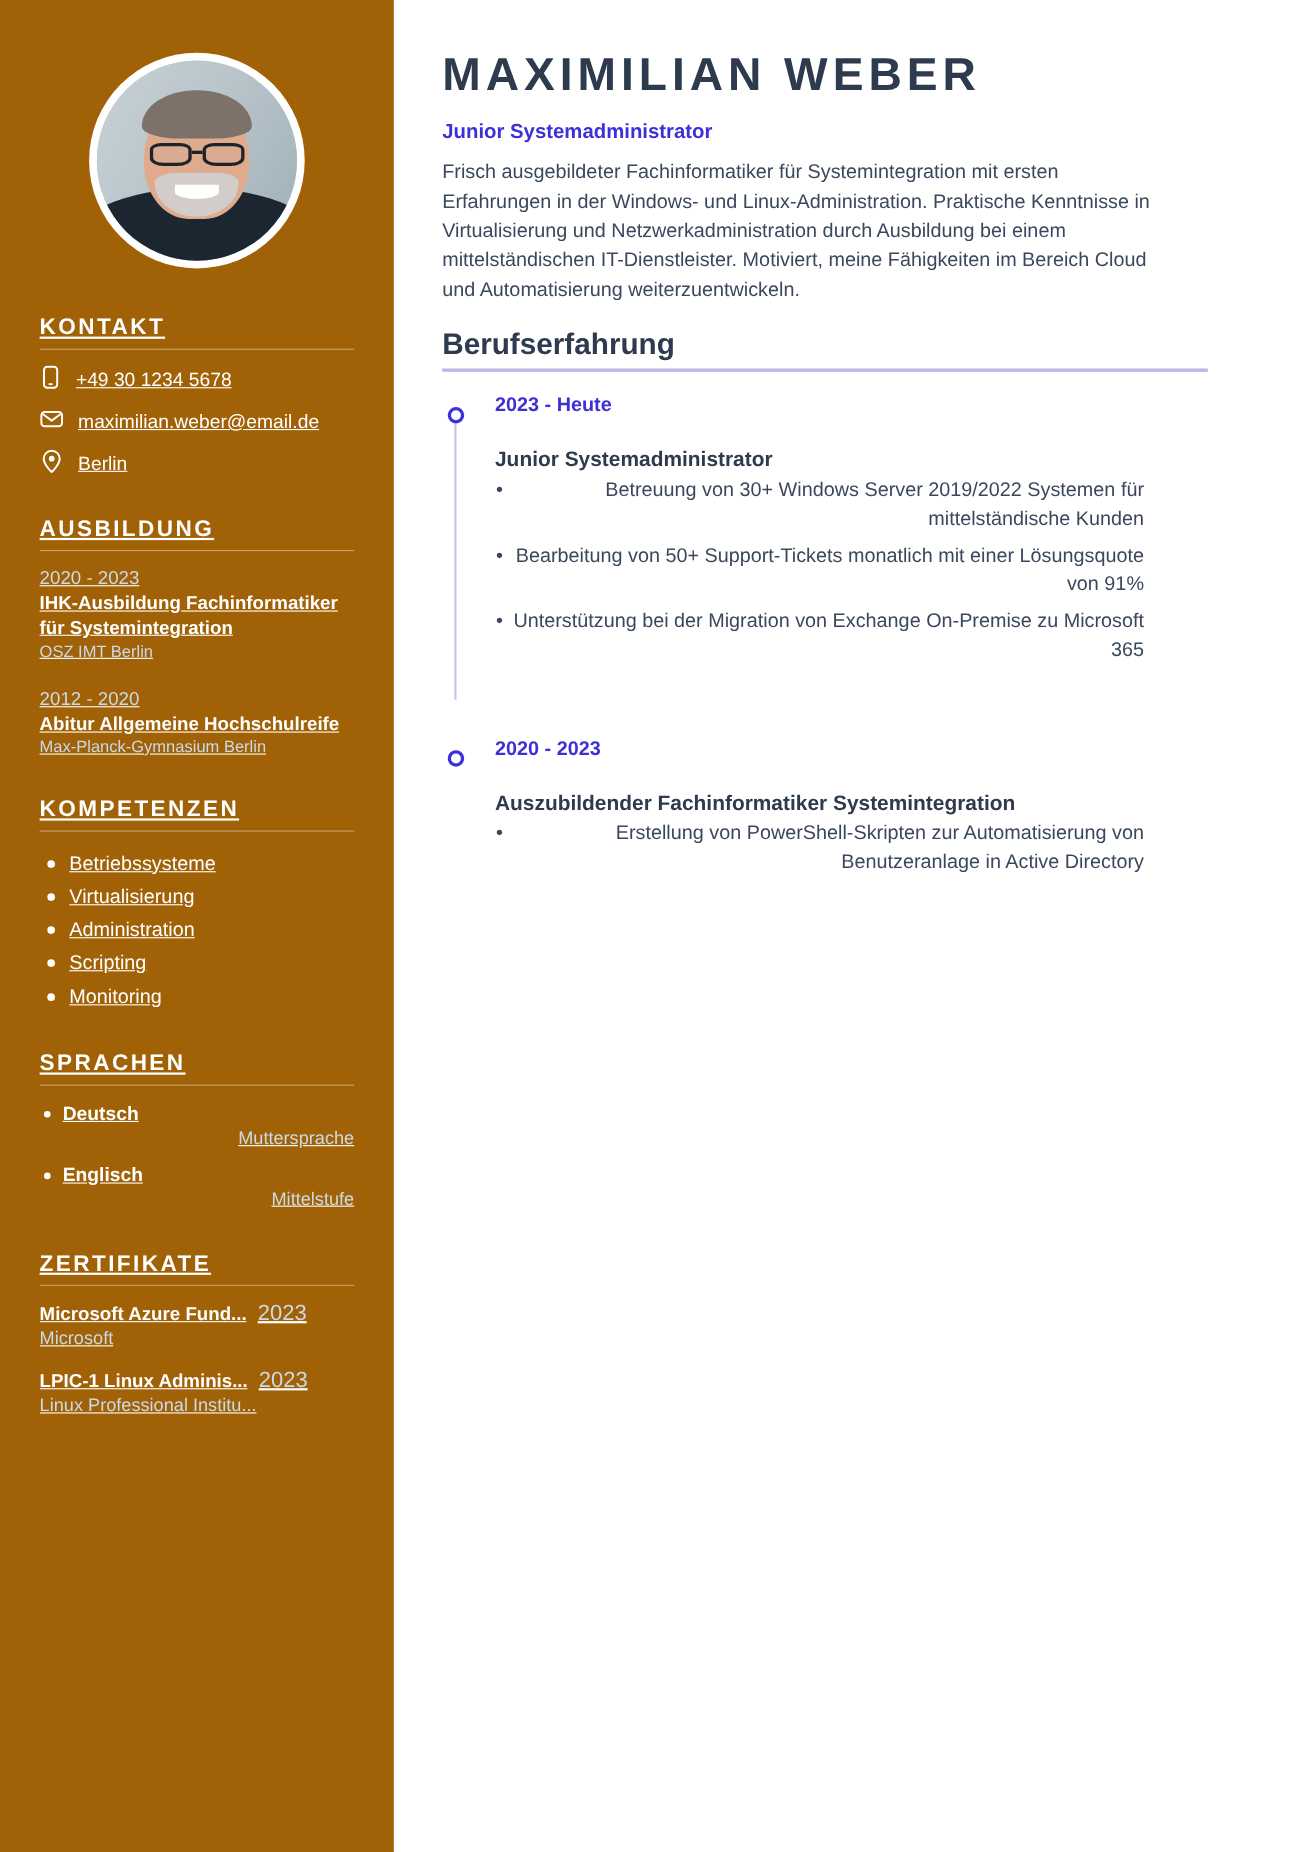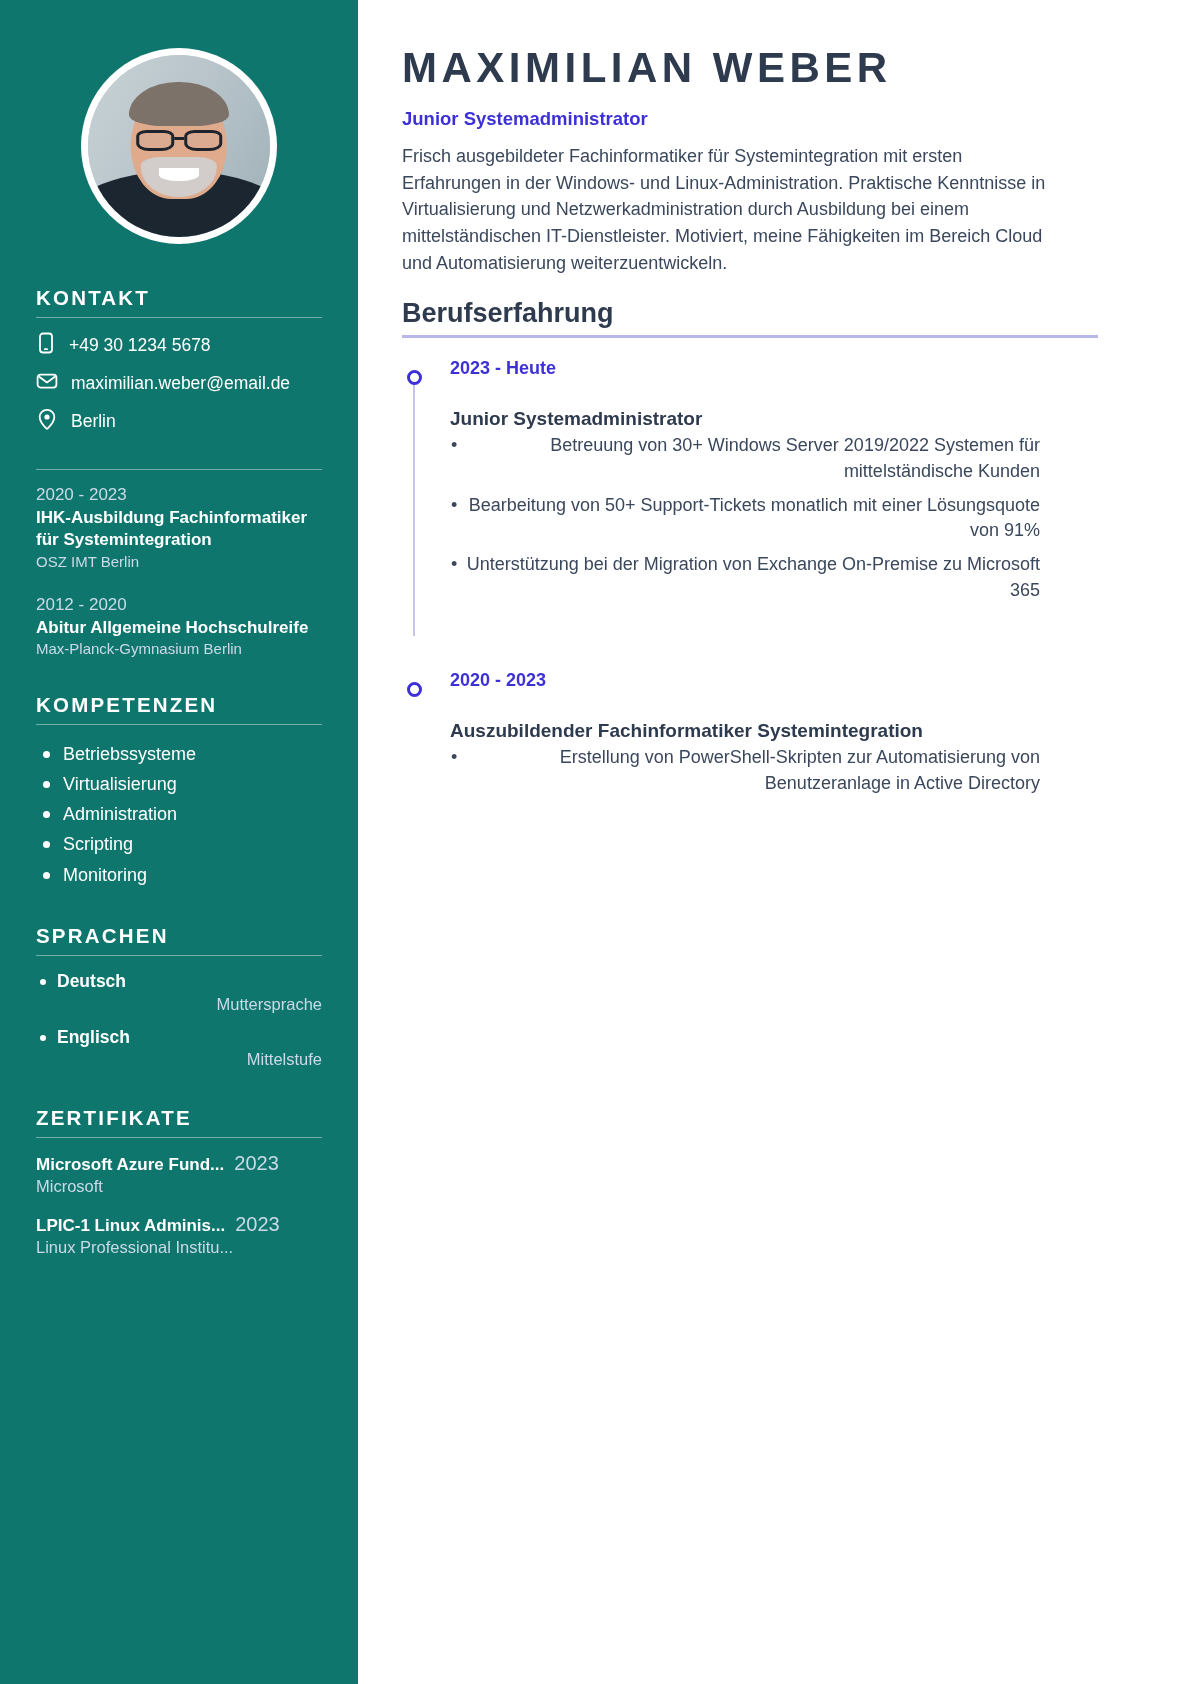--- a/index.html
+++ b/index.html
@@ -15,24 +15,25 @@
     height: 1684px;
     background: #ffffff;
     overflow: hidden;
     display: flex;
   }
 
   
   .sidebar {
     width: 358px;
     min-width: 358px;
-    background: #0f766e;
+    background: #a16207;
     color: #ffffff;
     padding: 0 36px;
     position: relative;
+    text-decoration: underline;
   }
 
   .photo-wrap {
     margin: 48px auto 0 auto;
     width: 196px;
     height: 196px;
     border-radius: 50%;
     background: #ffffff;
     padding: 7px;
   }
@@ -390,20 +391,21 @@
               <circle cx="11" cy="9" r="2.6" fill="#ffffff"></circle>
             </svg>
           </span>
           <span>Berlin</span>
         </div>
 
       </div>
     </section>
 
     <section class="side-section">
+      <div class="side-heading">AUSBILDUNG</div>
       <div class="side-rule"></div>
 
       <div class="edu-item">
         <div class="edu-period">2020 - 2023</div>
         <div class="edu-degree">IHK-Ausbildung Fachinformatiker für Systemintegration</div>
         <div class="edu-school">OSZ IMT Berlin</div>
       </div>
 
       <div class="edu-item">
         <div class="edu-period">2012 - 2020</div>

